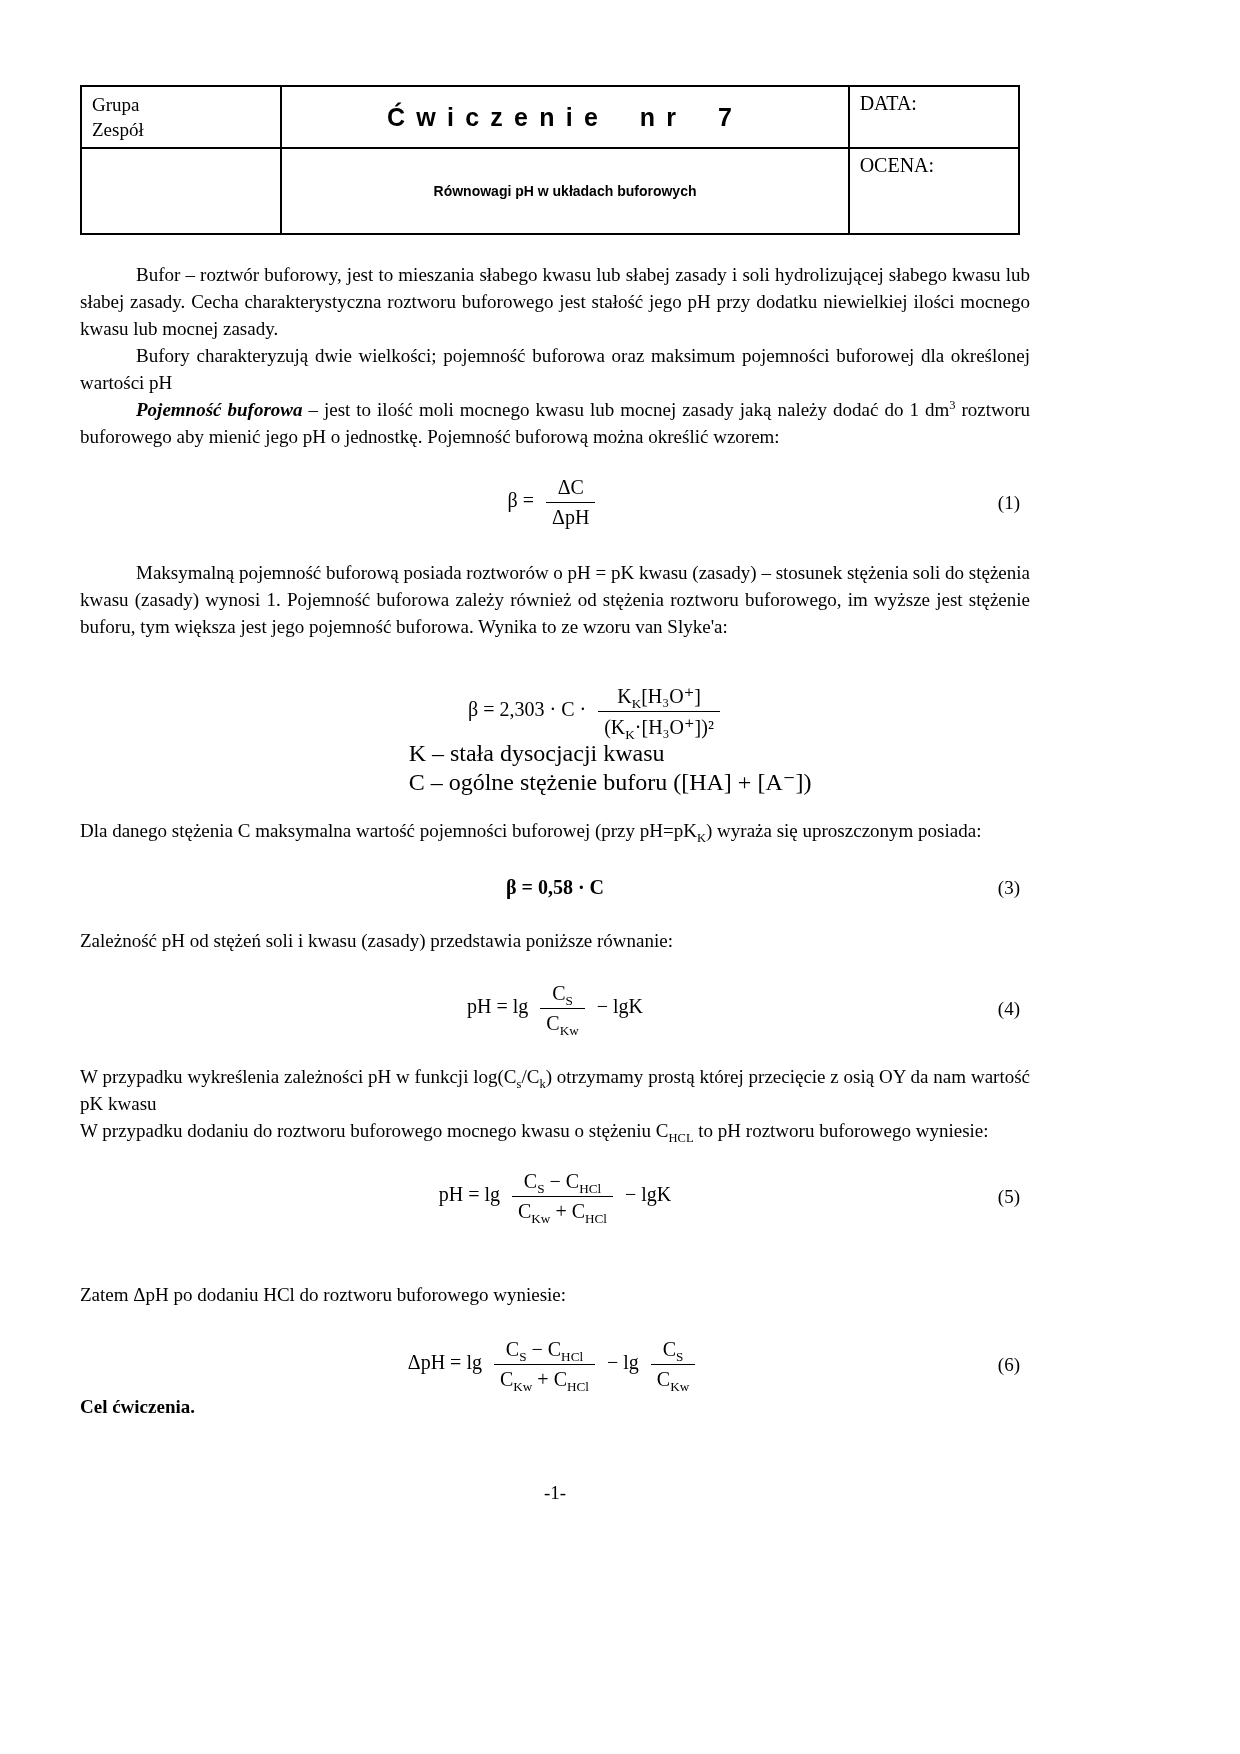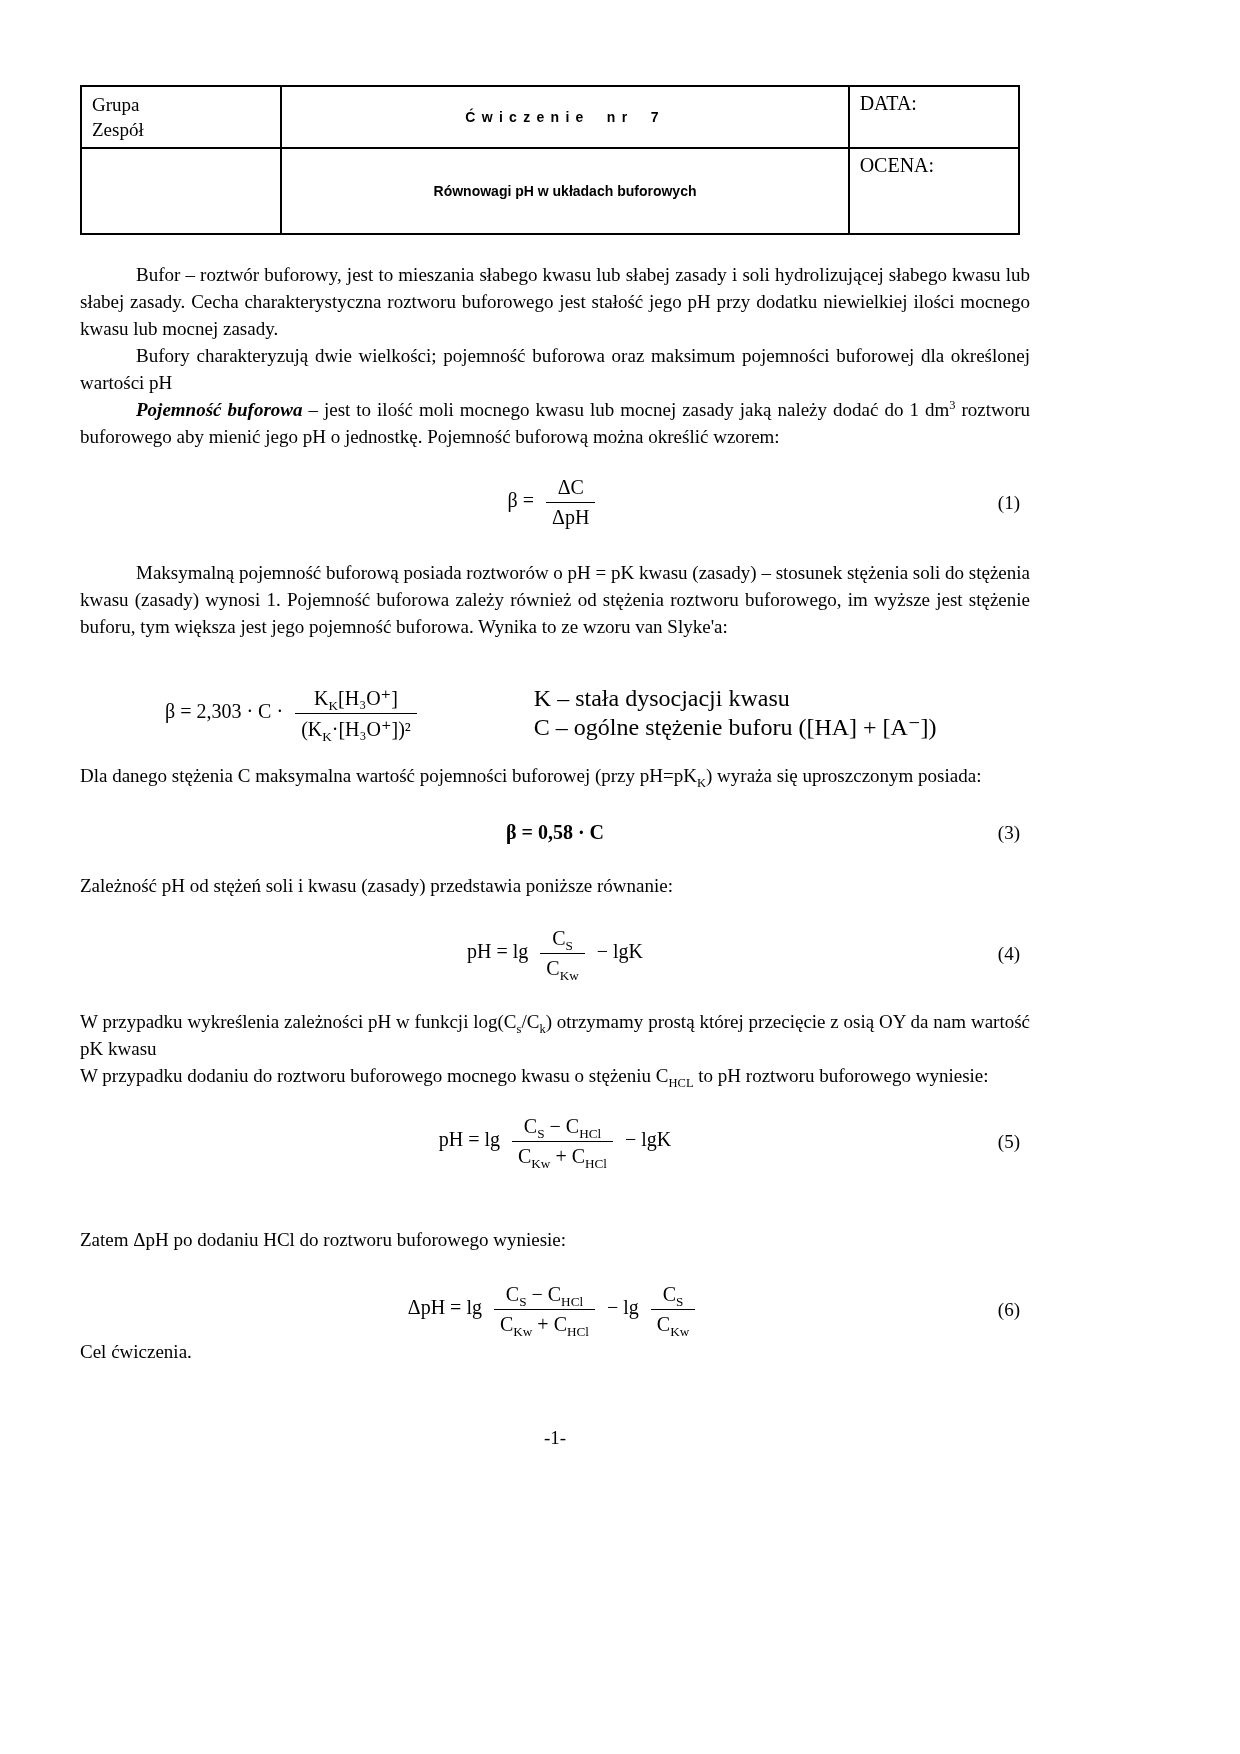--- a/index.html
+++ b/index.html
@@ -21,21 +21,21 @@
   .header-table { border-collapse: collapse; width: 940px; table-layout: fixed; }
   .header-table td { border: 2px solid #000; padding: 5px 10px; vertical-align: top; }
   .col-left  { width: 200px; }
   .col-mid   { width: 566px; }
   .col-right { width: 170px; }
   .row-1 { height: 58px; }
   .row-2 { height: 86px; }
   .cell-mid { text-align: center; vertical-align: middle !important; }
   .exercise-title {
     font-family: "Liberation Sans", "DejaVu Sans", sans-serif;
-    font-weight: bold; font-size: 14px;
+    font-weight: bold; font-size: 25px;
     letter-spacing: 0.45em; word-spacing: 0.5em;
   }
   .subject-title {
     font-family: "Liberation Sans", "DejaVu Sans", sans-serif;
     font-weight: bold; font-size: 14px;
   }
   .corner-label { font-size: 20px; }
   .group-lines div { line-height: 25px; }
 
   
@@ -54,31 +54,31 @@
   .frac .num { display: block; border-bottom: 1.4px solid #000; padding: 0 6px 3px 6px; }
   .frac .den { display: block; padding: 3px 6px 0 6px; }
   .eq sub { font-size: 0.66em; line-height: 0; }
 
   .eq1-row { margin: 26px 0 22px 0; }
   .eq3-row { margin: 32px 0 26px 0; }
   .eq4-row { margin: 28px 0 26px 0; }
   .eq5-row { margin: 26px 0 0 0; }
   .eq6-row { margin: 30px 0 2px 0; }
 
-  .eq2-block { display: flex; align-items: center; margin: 44px 0 20px 0; }
+  .eq2-block { display: flex; align-items: center; margin: 44px 0 20px 0; flex-direction: column; }
   .eq2-formula { margin-left: 85px; }
   .eq2-notes { margin-left: 110px; line-height: 29px; font-size: 24px; }
 
   .spacer-p4 { margin-top: 30px; }
   .spacer-p5 { margin-top: 16px; }
   .spacer-p6 { margin-top: 28px; }
   .spacer-p7 { margin-top: 28px; }
   .spacer-p9 { margin-top: 58px; }
 
-  .goal-heading { font-weight: normal; margin: 2px 0 0 0; }
+  .goal-heading { font-weight: bold; margin: 2px 0 0 0; }
 
   .page-footer { text-align: center; width: 950px; margin-top: 62px; font-size: 19px; }
 </style>
 </head>
 <body>
 
 <div class="page">
   <div class="content">
 
     <table class="header-table">

